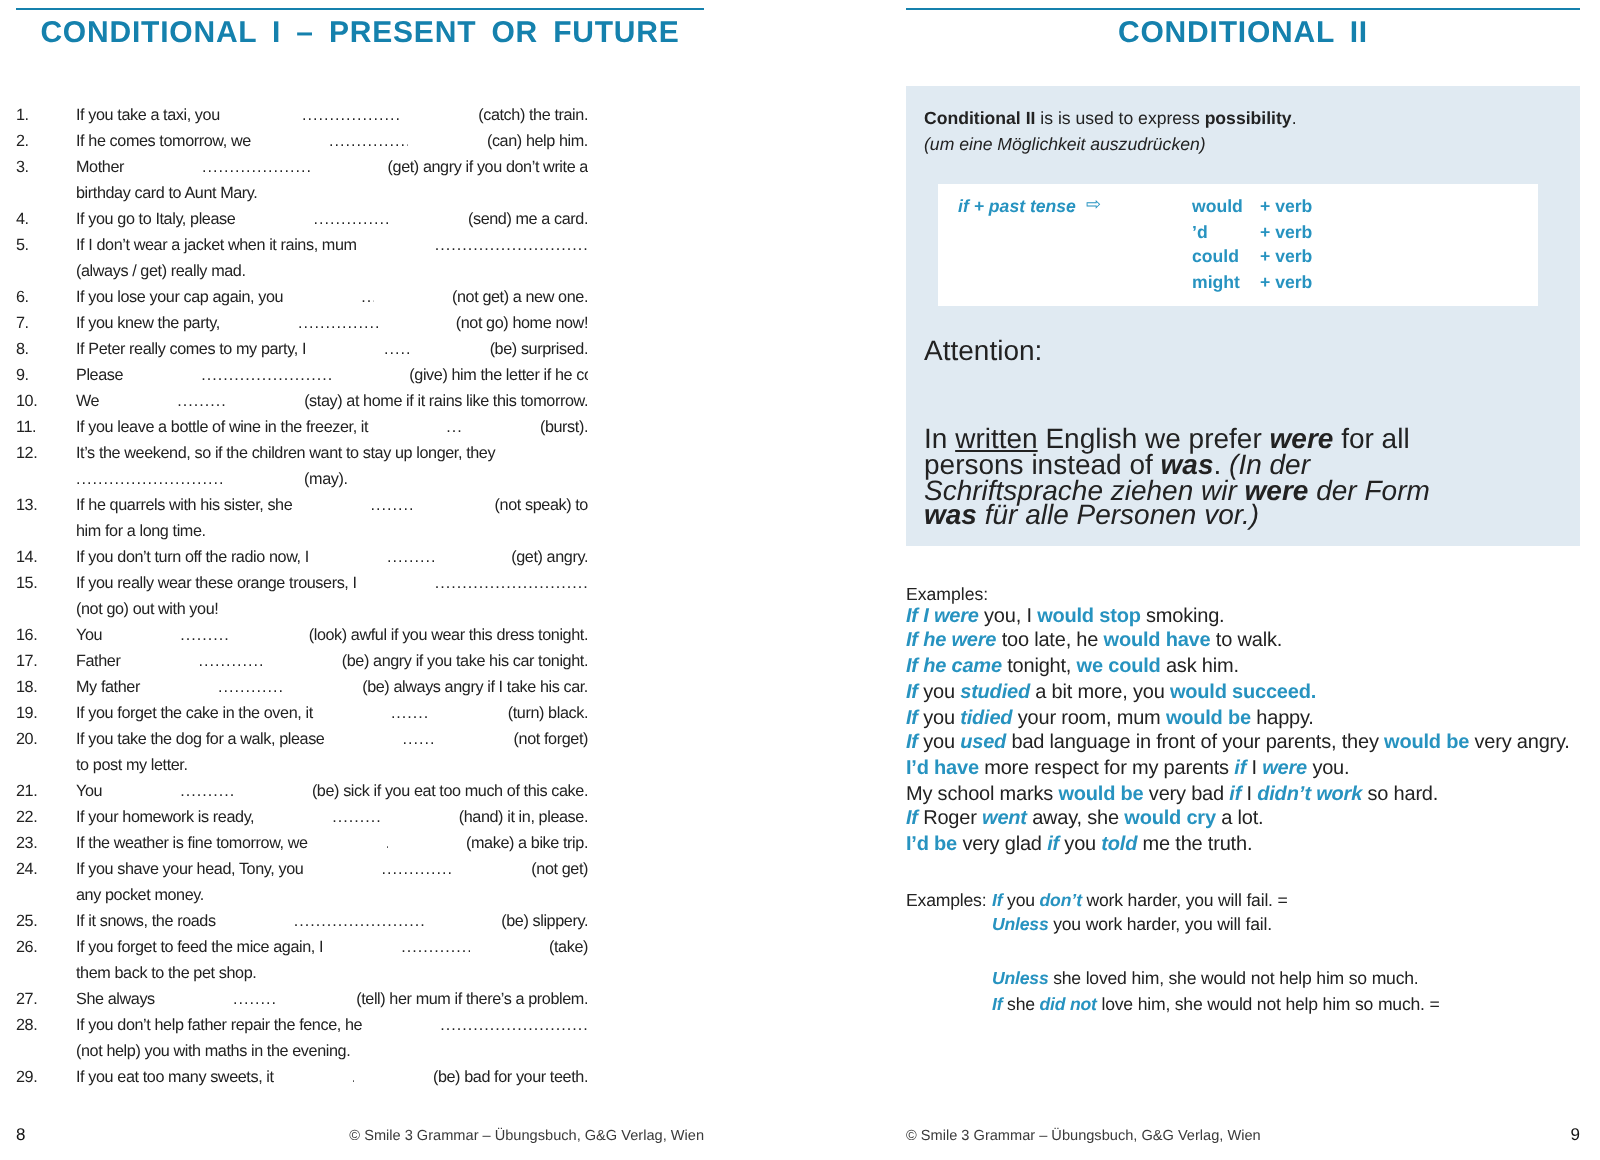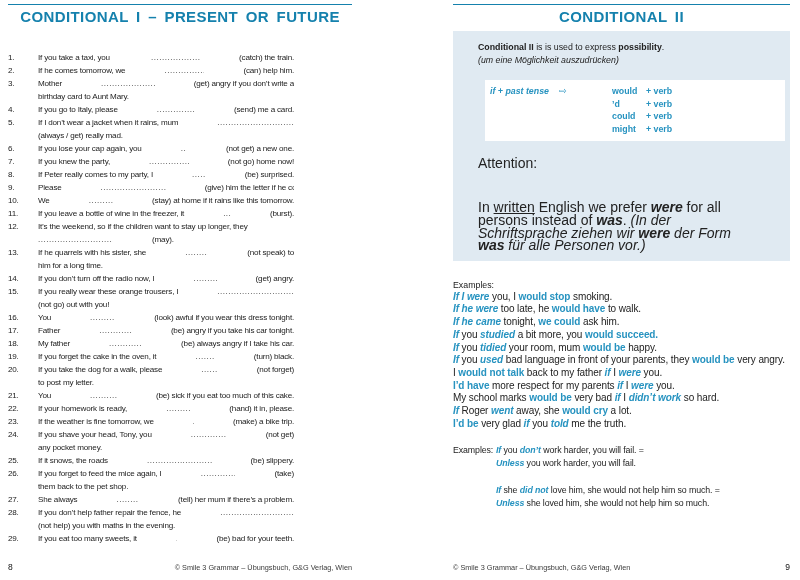--- a/index.html
+++ b/index.html
@@ -41,32 +41,32 @@
   
   .s-b{color:var(--blue);font-weight:bold;}
   .s-bi{color:var(--blue);font-weight:bold;font-style:italic;}
   .s-bl{color:var(--blue);}
   .s-bold{font-weight:bold;}
   .s-i{font-style:italic;}
   .s-bki{font-weight:bold;font-style:italic;}
   .s-u{text-decoration:underline;}
   
   .infobox{
-    margin-top:6px;background:var(--boxbg);
-    padding:10px 8px 9px 25px;
+    margin-top:18px;background:var(--boxbg);
+    padding:10px 8px 9px 9px;
     font-size:8.8px;line-height:13px;
   }
   .intro-de{font-style:italic;}
   .fbox{
     background:#ffffff;width:300px;margin:13px 0 0 7px;
     padding:5px 0 6px 5px;
     font-size:8.8px;line-height:12.6px;
   }
   .frow{display:grid;grid-template-columns:69px 53px 34px auto;}
-  .fleft{color:var(--blue);font-weight:bold;font-style:italic;}
+  .fleft{color:var(--blue);font-weight:bold;font-style:italic;text-align:center;}
   .arrow{color:var(--blue);font-family:"DejaVu Sans",sans-serif;font-size:9px;}
   .fverb{color:var(--blue);font-weight:bold;}
   .fplus{color:var(--blue);font-weight:bold;}
   .attention{display:flex;margin:16px 0 0 0;font-size:14px;line-height:12.6px;flex-direction:column;}
   .att-label{flex:0 0 44px;}
   .att-text{width:262px;}
   .ex-label{margin-top:19px;font-size:8.8px;}
   .examples{font-size:10px;letter-spacing:-0.1px;line-height:12.7px;margin-top:1px;}
   .keep-row{margin-top:47px;font-size:8.8px;display:flex;align-items:center;}
   .keep-label{flex:0 0 57px;}
@@ -328,38 +328,37 @@
     </div>
 
     <div class="ex-label">Examples:</div>
     <div class="examples" id="examples-list">
         <div class="xline"><span class="s-bi">If I were</span><span> you, I </span><span class="s-b">would stop</span><span> smoking.</span></div>
         <div class="xline"><span class="s-bi">If he were</span><span> too late, he </span><span class="s-b">would have</span><span> to walk.</span></div>
         <div class="xline"><span class="s-bi">If he came</span><span> tonight, </span><span class="s-b">we could</span><span> ask him.</span></div>
         <div class="xline"><span class="s-bi">If</span><span> you </span><span class="s-bi">studied</span><span> a bit more, you </span><span class="s-b">would succeed.</span></div>
         <div class="xline"><span class="s-bi">If</span><span> you </span><span class="s-bi">tidied</span><span> your room, mum </span><span class="s-b">would be</span><span> happy.</span></div>
         <div class="xline"><span class="s-bi">If</span><span> you </span><span class="s-bi">used</span><span> bad language in front of your parents, they </span><span class="s-b">would be</span><span> very angry.</span></div>
-        <div class="xline"><span>I </span><span class="s-b">would not talk</span><span> back to my father </span><span class="s-bi">if</span><span> I </span><span class="s-bi">were</span><span> you.</span></div>
         <div class="xline"><span class="s-b">I’d have</span><span> more respect for my parents </span><span class="s-bi">if</span><span> I </span><span class="s-bi">were</span><span> you.</span></div>
         <div class="xline"><span>My school marks </span><span class="s-b">would be</span><span> very bad </span><span class="s-bi">if</span><span> I </span><span class="s-bi">didn’t work</span><span> so hard.</span></div>
         <div class="xline"><span class="s-bi">If</span><span> Roger </span><span class="s-bi">went</span><span> away, she </span><span class="s-b">would cry</span><span> a lot.</span></div>
         <div class="xline"><span class="s-b">I’d be</span><span> very glad </span><span class="s-bi">if</span><span> you </span><span class="s-bi">told</span><span> me the truth.</span></div>
       </div>
 
 
     <div class="ex2">
       <span class="ex2-label">Examples:</span>
       <div id="ex2-groups">
           <div class="ex2-group">
             <div class="xline"><span class="s-bi">If</span><span> you </span><span class="s-bi">don’t</span><span> work harder, you will fail. =</span></div>
             <div class="xline"><span class="s-bi">Unless</span><span> you work harder, you will fail.</span></div>
           </div>
           <div class="ex2-group">
+            <div class="xline"><span class="s-bi">Unless</span><span> she loved him, she would not help him so much.</span></div>
             <div class="xline"><span class="s-bi">If</span><span> she </span><span class="s-bi">did not</span><span> love him, she would not help him so much. =</span></div>
-            <div class="xline"><span class="s-bi">Unless</span><span> she loved him, she would not help him so much.</span></div>
           </div>
         </div>
     </div>
 
     <div class="footer footer-right">
       <span class="copy">© Smile 3 Grammar – Übungsbuch, G&amp;G Verlag, Wien</span>
       <span class="pnum">9</span>
     </div>
   </section>
 </div>

